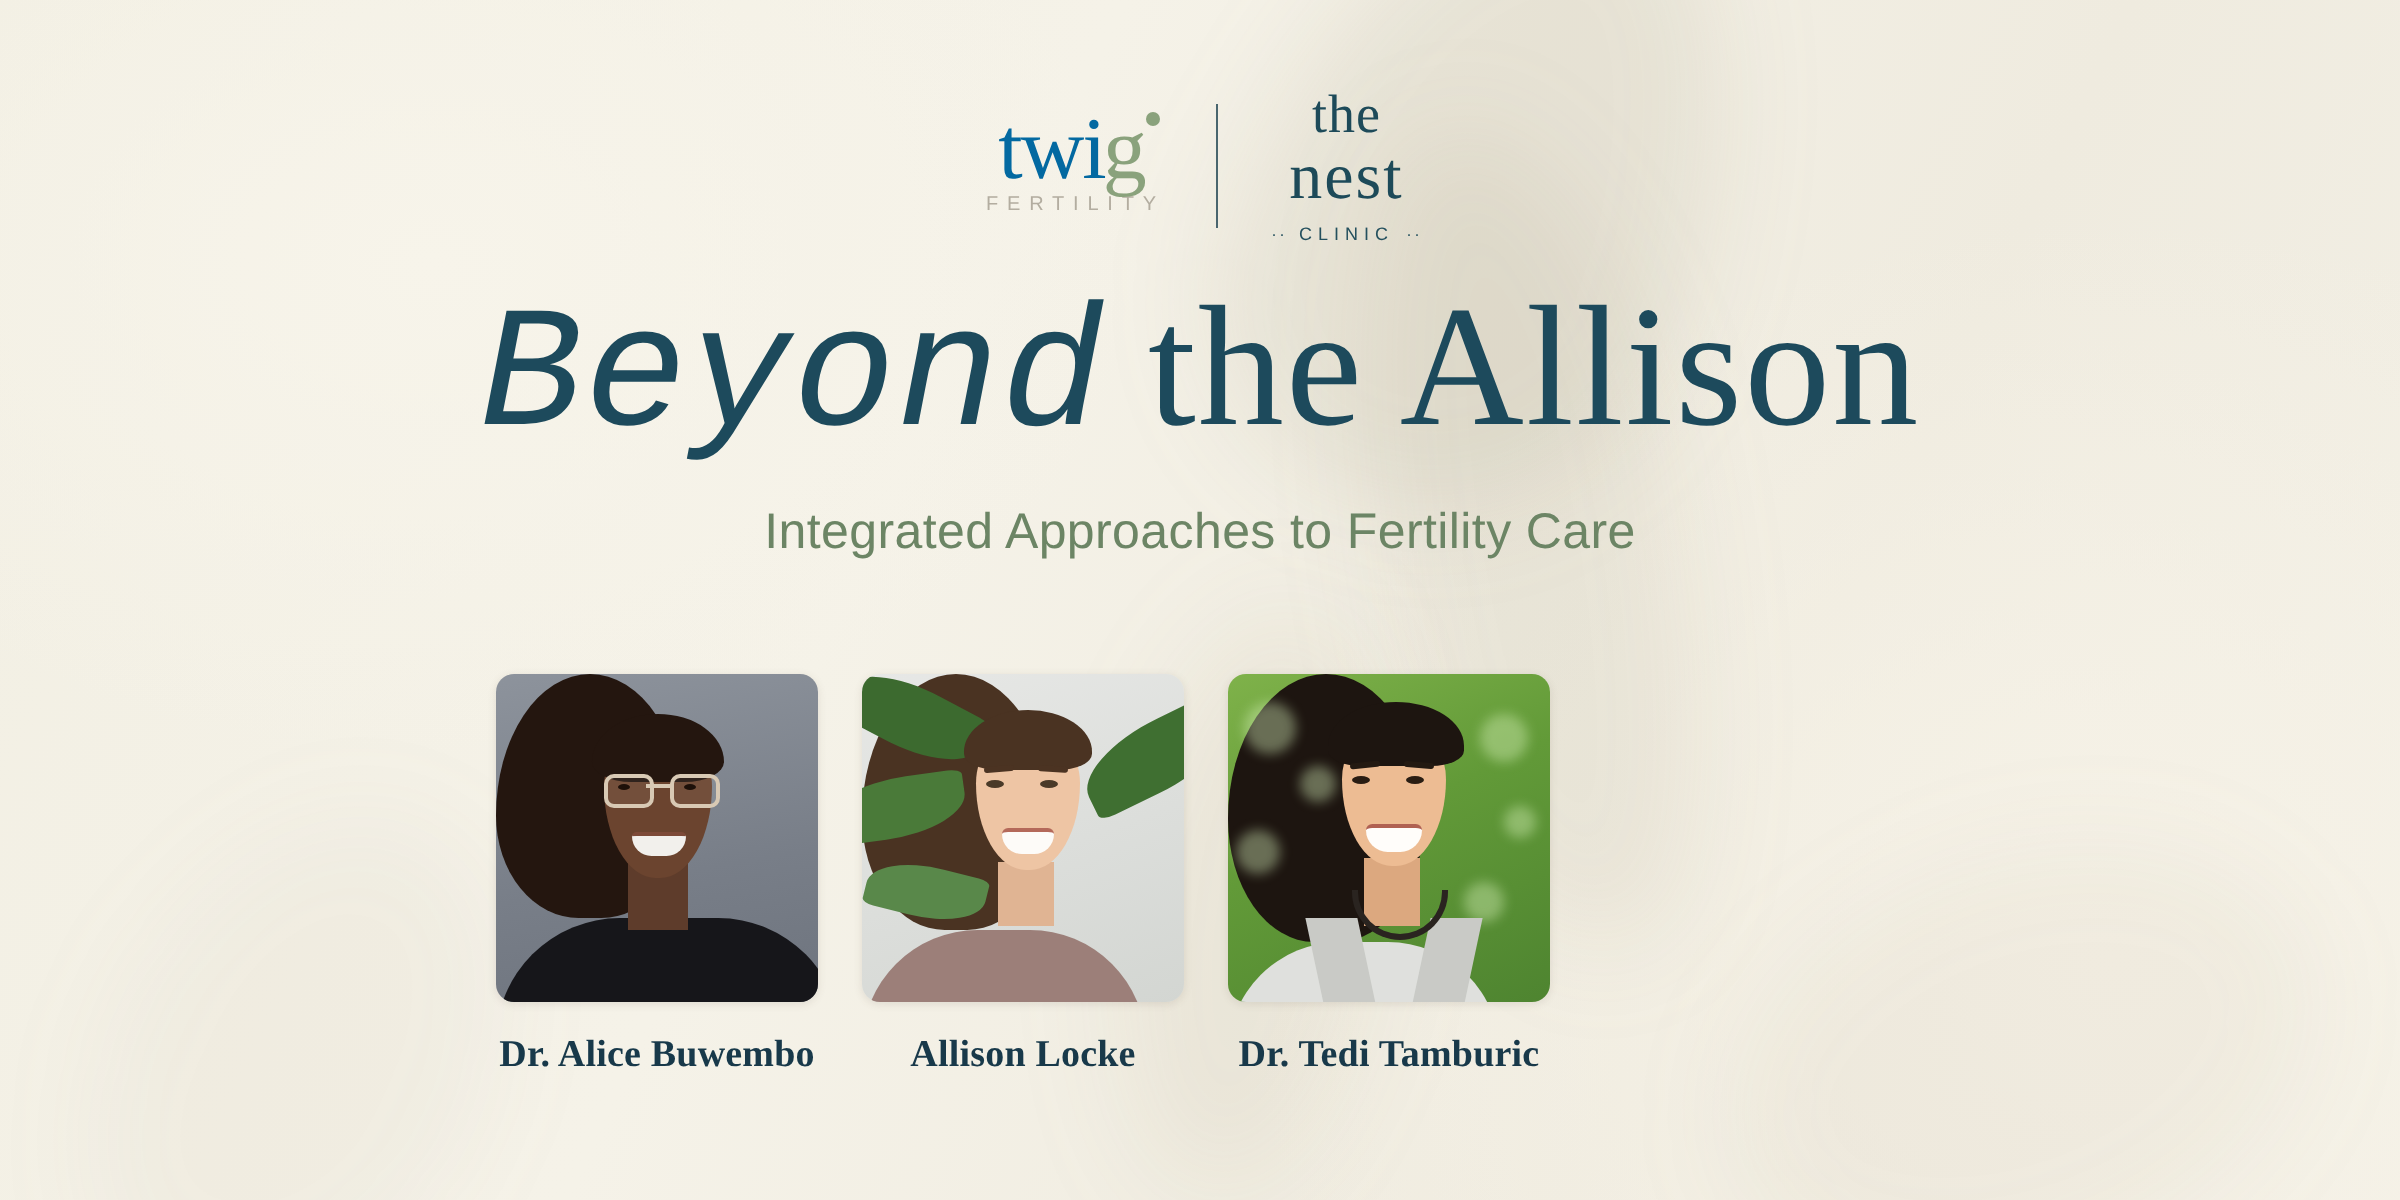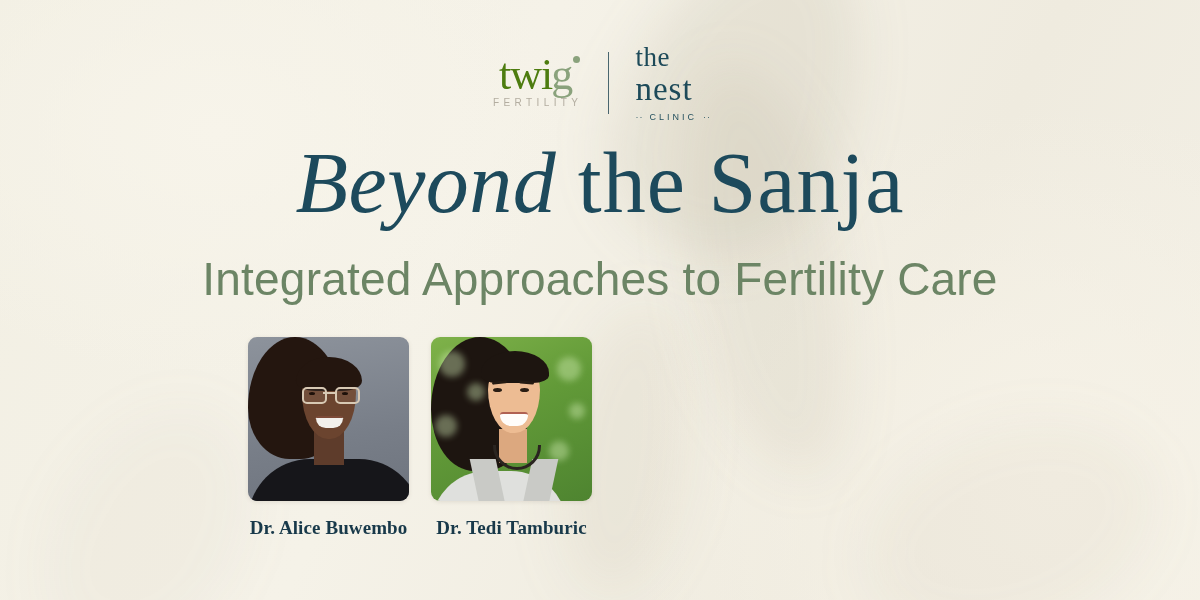--- a/index.html
+++ b/index.html
@@ -97,21 +97,21 @@
   }
   .twig-mark {
     position: relative;
     display: flex;
     align-items: baseline;
     font-family: "Liberation Serif", serif;
     font-size: 44px;
     line-height: 0.95;
     letter-spacing: -1px;
   }
-  .twig-dark { color: #4d7c0f; font-weight: 400; }
+  .twig-dark { color: #0369a1; font-weight: 400; }
   .twig-green { color: #8aa27c; font-weight: 400; margin-left: -1px; }
   .twig-dot {
     position: absolute;
     right: -8px;
     top: 2px;
     width: 7px;
     height: 7px;
     border-radius: 50%;
     background: #8aa27c;
   }
@@ -126,21 +126,21 @@
   .logo-divider {
     width: 1px;
     height: 62px;
     background: #2b4d59;
     opacity: 0.85;
     margin-top: 8px;
   }
   .logo-nest {
     display: flex;
     flex-direction: column;
-    align-items: flex-start;
+    align-items: center;
     font-family: "Liberation Serif", serif;
     color: #1d4a59;
   }
   .nest-the {
     font-size: 27px;
     line-height: 1;
     letter-spacing: 0.5px;
   }
   .nest-nest {
     font-size: 33px;
@@ -172,34 +172,35 @@
     text-align: center;
     font-family: "Liberation Serif", serif;
     font-size: 86px;
     line-height: 1;
     color: #1d4a5c;
     white-space: nowrap;
   }
   .headline .word-italic {
     font-style: italic;
     letter-spacing: 0.5px;
+    font-family: Liberation Mono, monospace;
   }
   .headline .word-roman {
     font-style: normal;
     letter-spacing: 1px;
   }
 
   .subtitle {
     position: absolute;
     top: 252px;
     left: 0;
     width: 100%;
     text-align: center;
     font-family: "Liberation Sans", sans-serif;
-    font-size: 46px;
+    font-size: 25px;
     font-weight: 400;
     letter-spacing: 0.2px;
     color: #6c8565;
   }
 
   
   .speakers {
     position: absolute;
     top: 337px;
     left: 248px;
@@ -469,21 +470,21 @@
           <span class="dots">··</span>
           <span>CLINIC</span>
           <span class="dots">··</span>
         </div>
       </div>
 
     </div>
 
     <div class="headline">
       <span class="word-italic">Beyond</span>
-      <span class="word-roman">the Sanja</span>
+      <span class="word-roman">the Allison</span>
     </div>
 
     <div class="subtitle">Integrated Approaches to Fertility Care</div>
 
     <div class="speakers">
 
       <div class="speaker">
         <div class="photo">
           <div class="scene s1-bg">
             <div class="s1-hairback"></div>
@@ -496,20 +497,41 @@
             <div class="bridge s1-bridge"></div>
             <div class="eye s1-eye s1-el"></div>
             <div class="eye s1-eye s1-er"></div>
             <div class="mouth s1-mouth"></div>
           </div>
         </div>
         <div class="speaker-name">Dr. Alice Buwembo</div>
       </div>
 
 
+      <div class="speaker">
+        <div class="photo">
+          <div class="scene s3-bg">
+            <div class="s3-leaf s3-l1"></div>
+            <div class="s3-leaf s3-l2"></div>
+            <div class="s3-leaf s3-l3"></div>
+            <div class="s3-leaf s3-l4"></div>
+            <div class="s3-hairback"></div>
+            <div class="s3-torso"></div>
+            <div class="s3-neck neck"></div>
+            <div class="s3-face face"></div>
+            <div class="s3-hairfront hair-front"></div>
+            <div class="brow s3-brow s3-bl"></div>
+            <div class="brow s3-brow s3-br"></div>
+            <div class="eye s3-eye s3-el"></div>
+            <div class="eye s3-eye s3-er"></div>
+            <div class="mouth s3-mouth"></div>
+          </div>
+        </div>
+        <div class="speaker-name">Allison Locke</div>
+      </div>
 
       <div class="speaker">
         <div class="photo">
           <div class="scene s4-bg">
             <div class="s4-bokeh b1"></div>
             <div class="s4-bokeh b2"></div>
             <div class="s4-bokeh b3"></div>
             <div class="s4-bokeh b4"></div>
             <div class="s4-bokeh b5"></div>
             <div class="s4-bokeh b6"></div>

